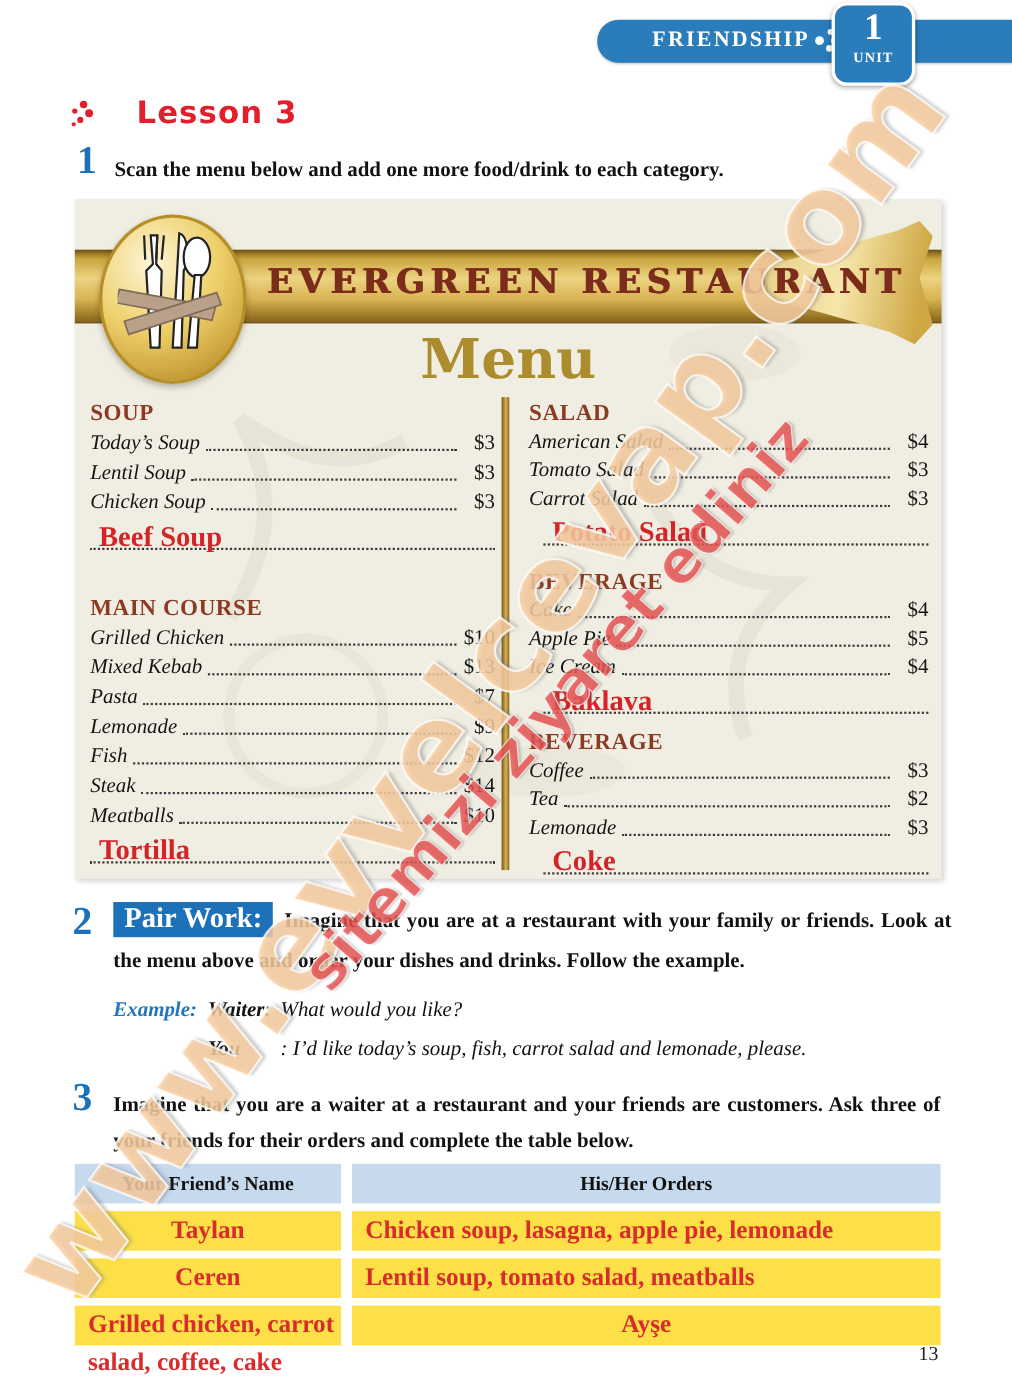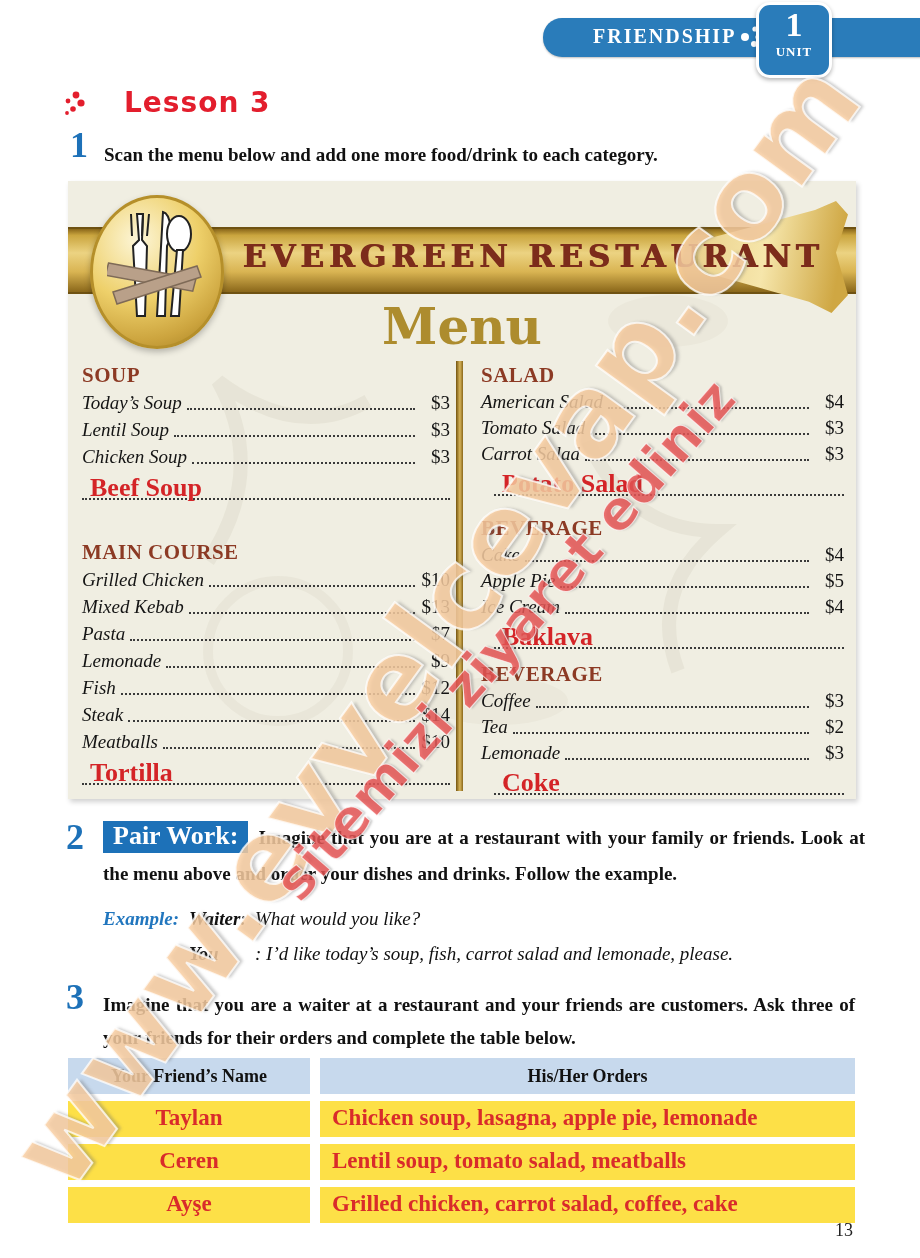--- a/index.html
+++ b/index.html
@@ -315,22 +315,22 @@
   <div class="exnum" style="left:66px;top:976px;">3</div>
   <div class="instr" style="left:103px;top:988px;width:752px;">Imagine that you are a waiter at a restaurant and your friends are customers. Ask three of your friends for their orders and complete the table below.</div>
 
   <div class="otable">
     <div class="th">Your Friend’s Name</div>
     <div class="th">His/Her Orders</div>
     <div class="td name">Taylan</div>
     <div class="td orders">Chicken soup, lasagna, apple pie, lemonade</div>
     <div class="td name">Ceren</div>
     <div class="td orders">Lentil soup, tomato salad, meatballs</div>
+    <div class="td orders">Grilled chicken, carrot salad, coffee, cake</div>
     <div class="td name">Ayşe</div>
-    <div class="td orders">Grilled chicken, carrot salad, coffee, cake</div>
   </div>
 
   <div class="pagenum">13</div>
 
   <div class="wm wm1">www.evvelcevap.com</div>
   <div class="wm wm2">sitemizi ziyaret ediniz</div>
 
 </div>
 
 </body></html>

